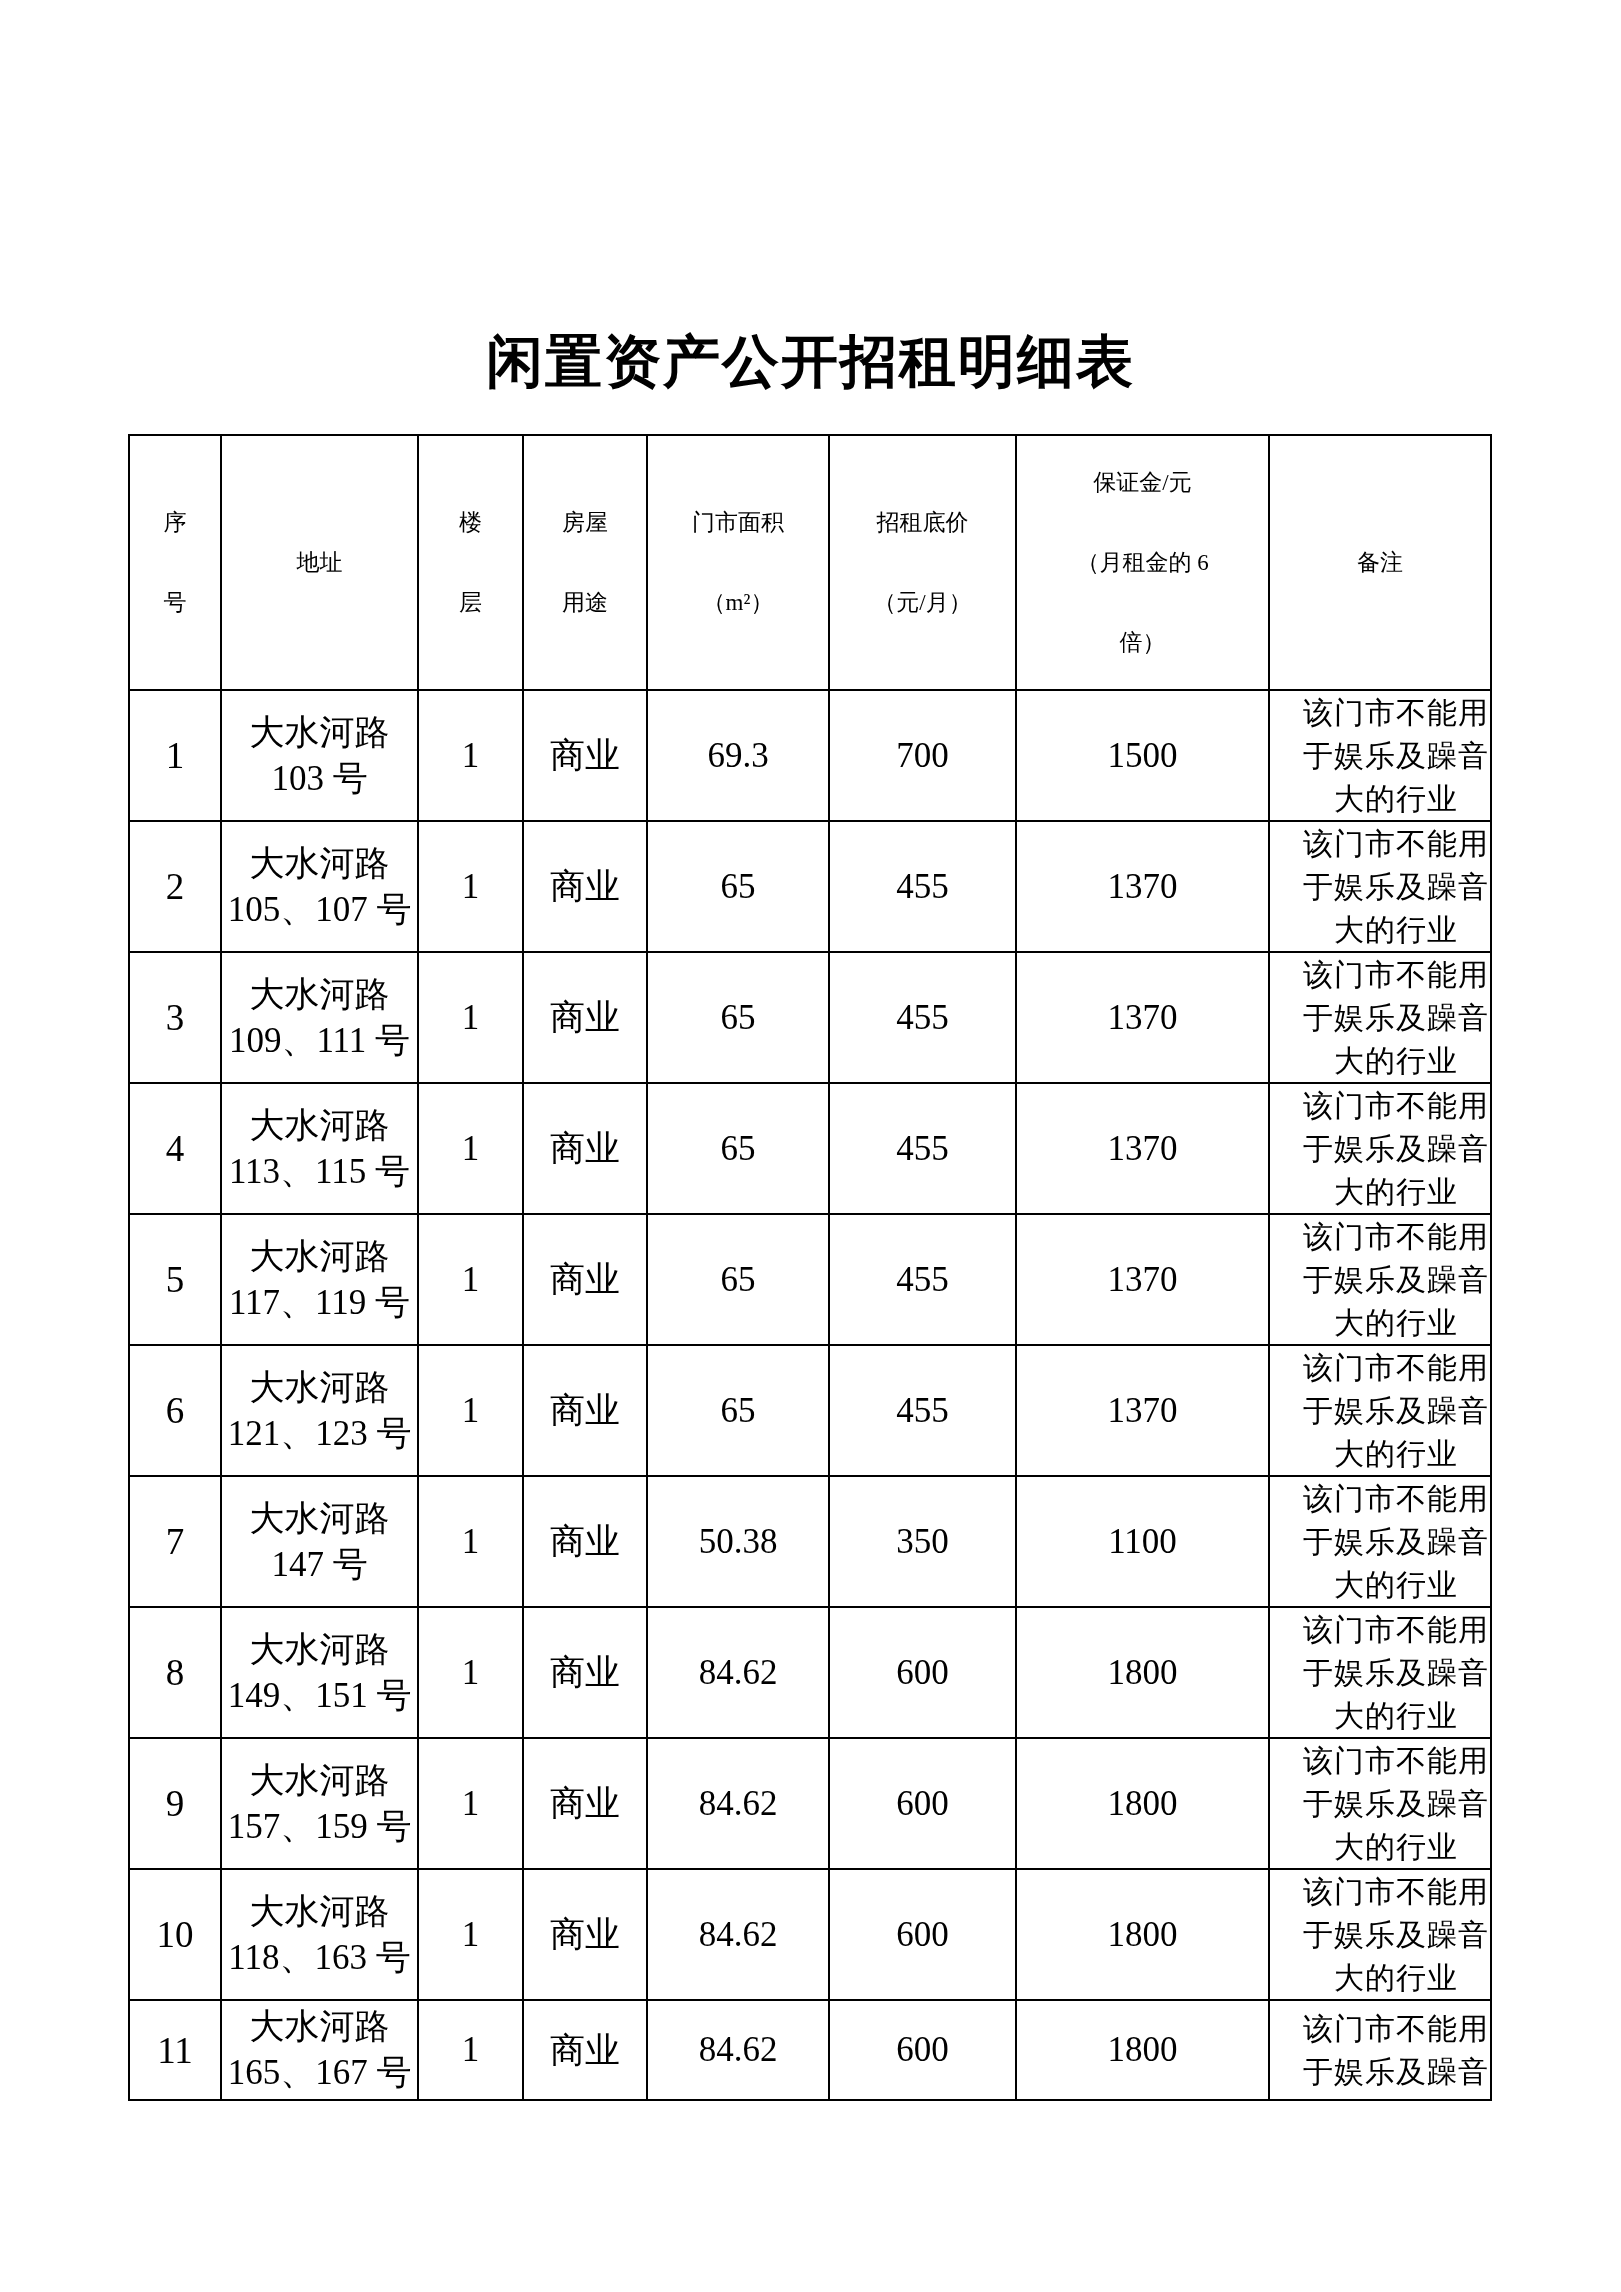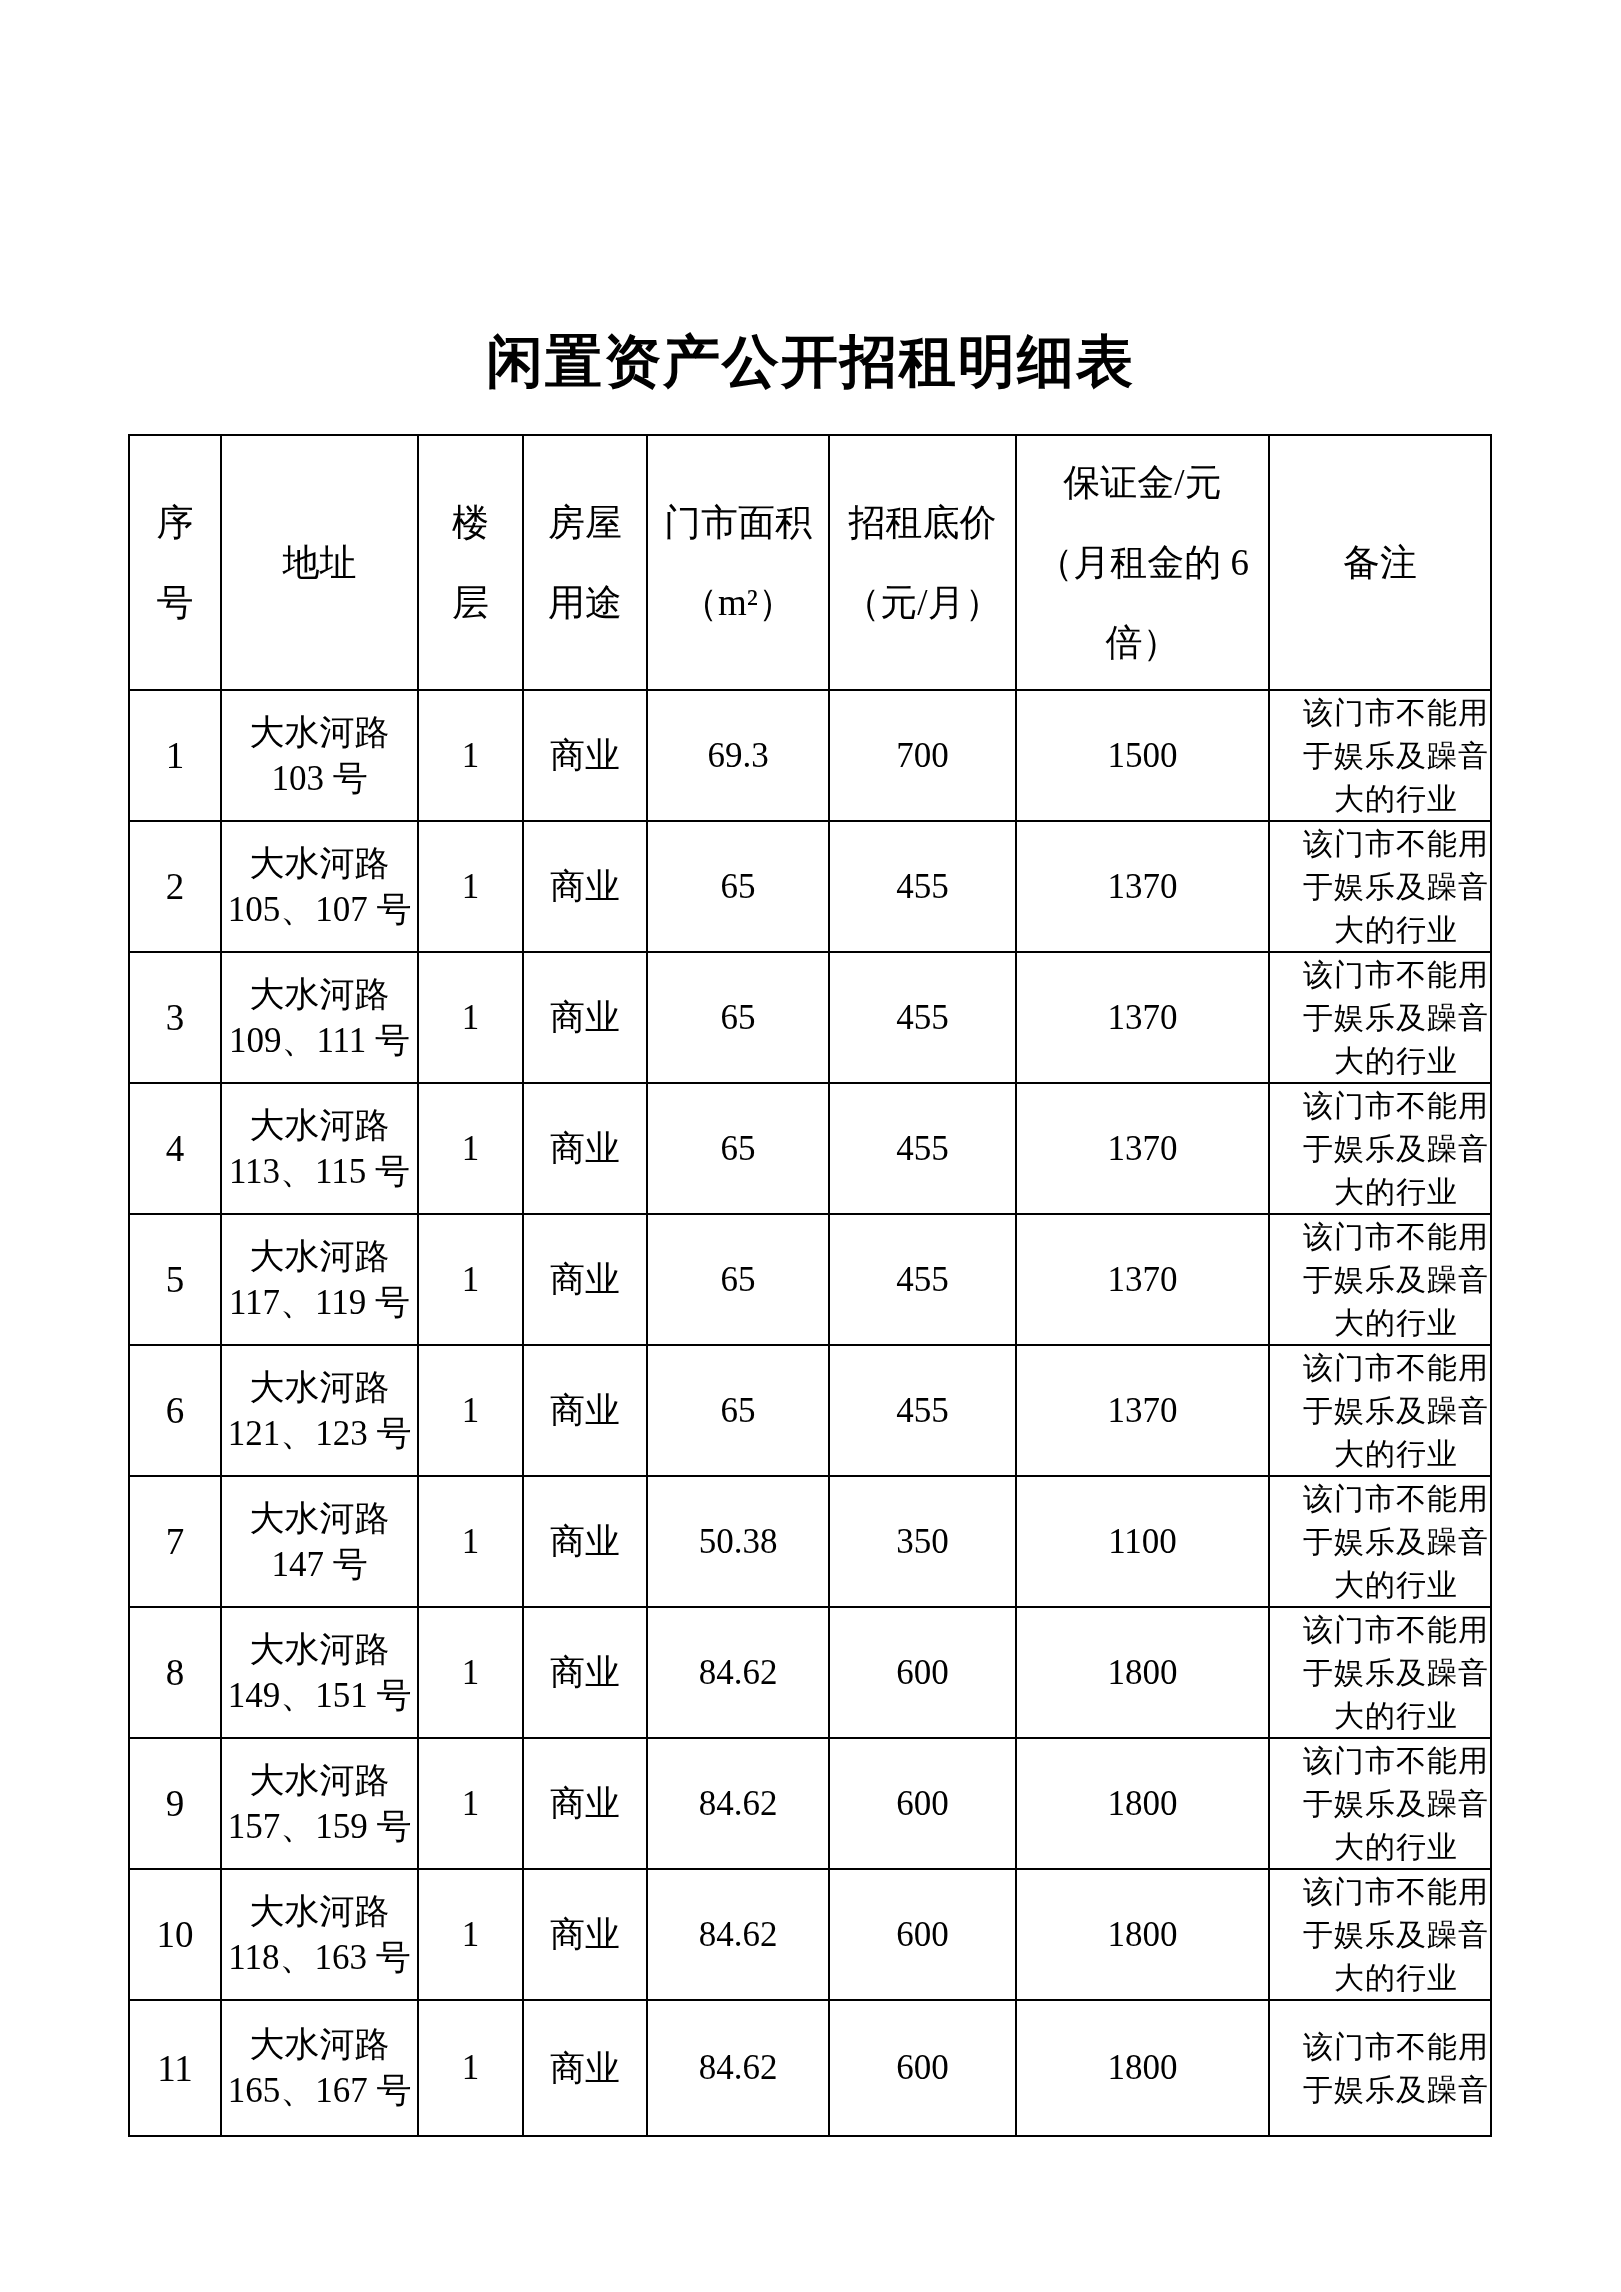--- a/index.html
+++ b/index.html
@@ -31,23 +31,23 @@
   .rent-table th,.rent-table td{
     border:2px solid #000;
     padding:0;
     text-align:center;
     vertical-align:middle;
     font-weight:normal;
     overflow:hidden;
   }
   .rent-table thead tr{height:255px;}
   .rent-table tbody tr{height:129px;}
-  .rent-table tbody tr:last-child{height:136px;}
+  .rent-table tbody tr:last-child{height:100px;}
   .rent-table th{
-    font-size:37px;
+    font-size:23px;
     line-height:80px;
   }
   .rent-table td{font-size:35px;}
   td.c-no{font-size:37px;}
   td.c-addr div{line-height:46px;}
   td.c-floor,td.c-use,td.c-area,td.c-price,td.c-deposit{font-size:35px;}
   td.c-remark{font-size:30px;}
   td.c-remark div{line-height:43px;letter-spacing:1px;margin-left:32px;}
 </style>
 </head>

